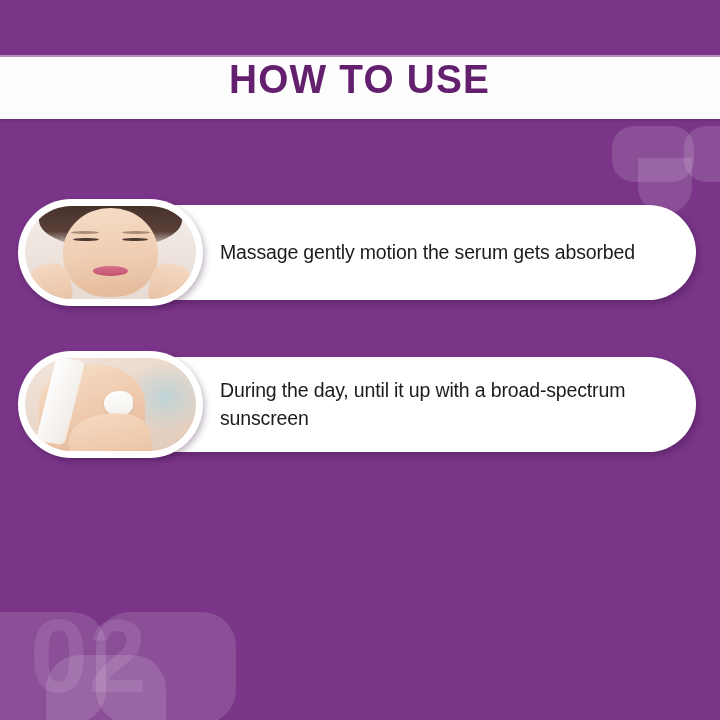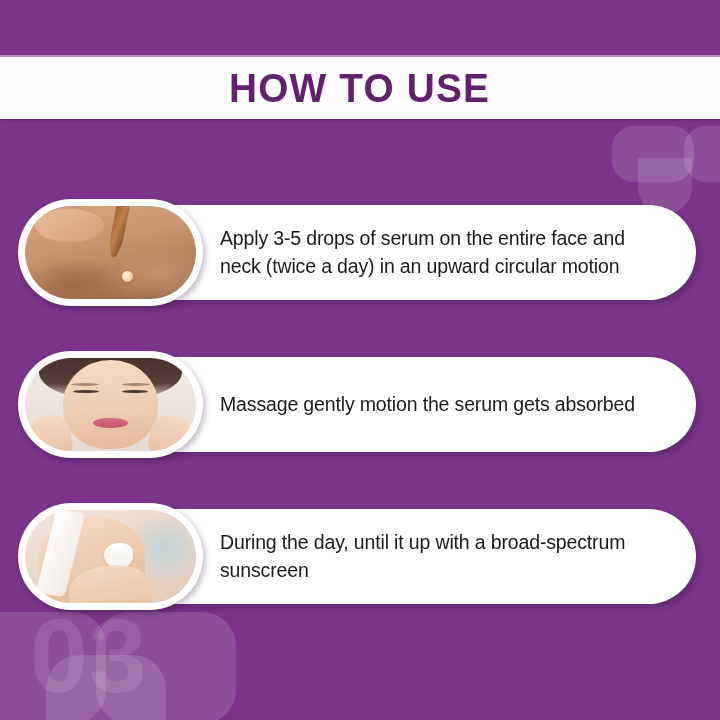--- a/index.html
+++ b/index.html
@@ -87,21 +87,21 @@
 
   
   .title-band {
     position: absolute;
     top: 57px;
     left: 0;
     width: 720px;
     height: 62px;
     background: #FDFDFD;
     display: flex;
-    align-items: center;
+    align-items: flex-start;
     justify-content: center;
     box-shadow: 0 1px 3px rgba(0, 0, 0, 0.18);
   }
   .title-band::before {
     content: "";
     position: absolute;
     top: -2px;
     left: 0;
     width: 100%;
     height: 2px;
@@ -337,42 +337,28 @@
 <div class="poster">
 
   <div class="deco deco-tr-a"></div>
   <div class="deco deco-tr-b"></div>
   <div class="deco deco-tr-c"></div>
 
   <div class="deco deco-bl-a"></div>
   <div class="deco deco-bl-b"></div>
   <div class="deco deco-bl-c"></div>
 
-  <div class="watermark">03</div>
+  <div class="watermark">02</div>
 
   <div class="title-band">
     <div class="page-title">HOW TO USE</div>
   </div>
 
   <div class="steps">
 
-    <div class="step">
-      <div class="card">
-        <div class="card-text">Apply 3-5 drops of serum on the entire face and neck (twice a day) in an upward circular motion</div>
-      </div>
-      <div class="thumb">
-        <div class="thumb-inner">
-          <div class="photo-serum">
-            <div class="collar"></div>
-            <div class="dropper"></div>
-            <div class="droplet"></div>
-          </div>
-        </div>
-      </div>
-    </div>
 
     <div class="step">
       <div class="card">
         <div class="card-text">Massage gently motion the serum gets absorbed</div>
       </div>
       <div class="thumb">
         <div class="thumb-inner">
           <div class="photo-face">
             <div class="hair"></div>
             <div class="face"></div>

